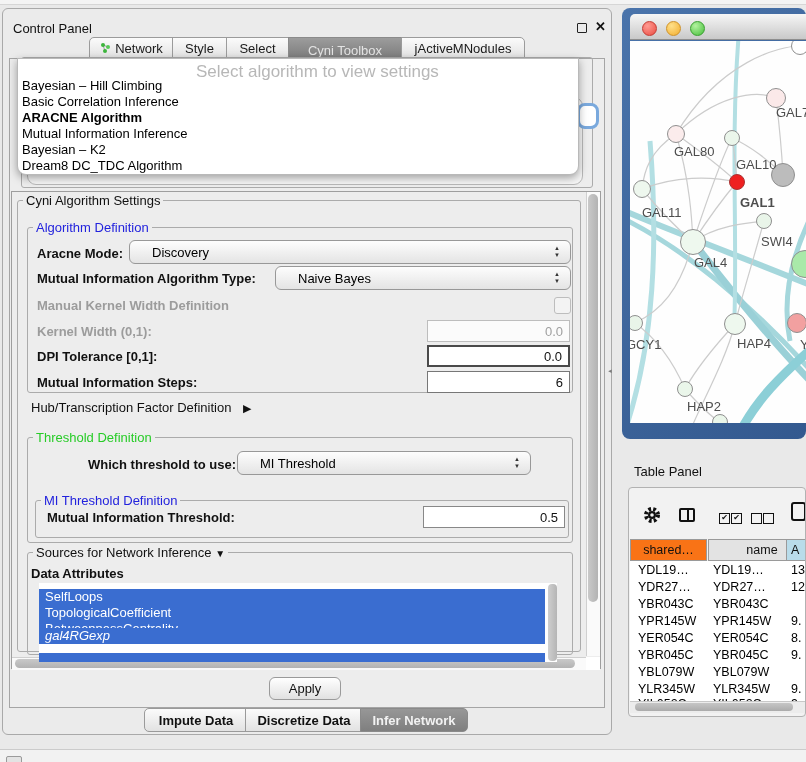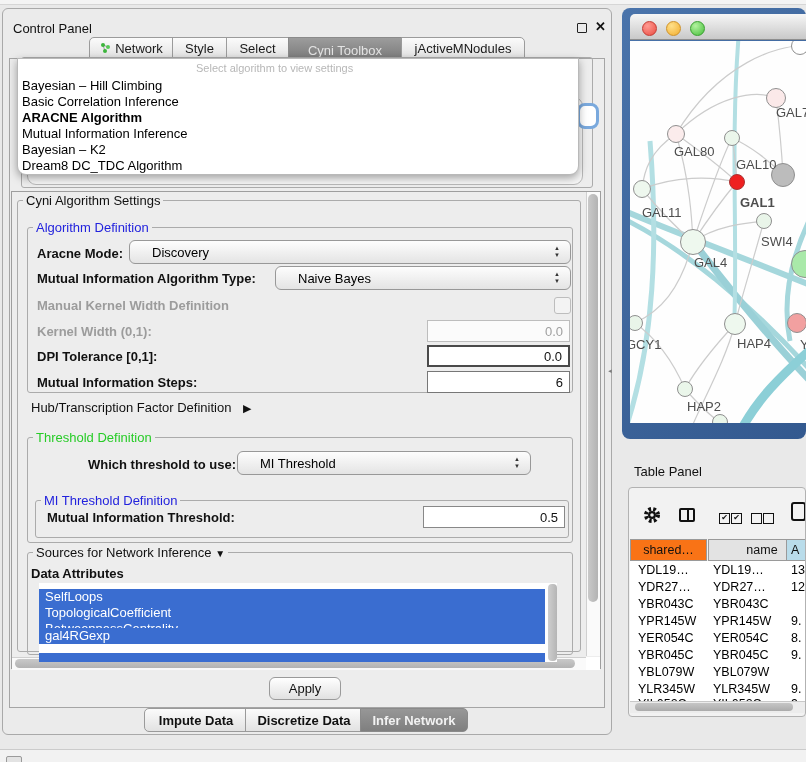--- a/index.html
+++ b/index.html
@@ -25,21 +25,21 @@
   .content-pane{left:6px;top:49px;width:596px;height:650px;border:1px solid #a5a5a5;background:#ededed;}
 
   
   .ghost-panel{left:18px;top:48px;width:572px;height:131px;border:1px solid #ababab;border-radius:3px;}
   .ghost-combo{left:24px;top:88px;width:556px;height:88px;border:1px solid #b8b8b8;border-radius:9px;background:#f6f6f6;}
   .focus-frag{left:574px;top:94px;width:22px;height:26px;border:3px solid #7aa9dd;border-radius:8px;background:#fff;}
 
   
   .popup{left:14px;top:49px;width:562px;height:117px;background:#fff;border:1px solid #b9b9b9;
     border-radius:0 0 9px 9px;box-shadow:0 3px 9px rgba(0,0,0,.35);}
-  .popup-prompt{left:178px;top:3px;font-size:11px;color:#b7b7b7;position:absolute;}
+  .popup-prompt{left:178px;top:3px;font-size:17px;color:#b7b7b7;position:absolute;}
   .popup-item{position:absolute;left:4px;font-size:13px;color:#000;height:16px;line-height:16px;white-space:nowrap;}
   .popup-item.bold{font-weight:bold;}
 
   
   .scrollpane{left:8px;top:182px;width:590px;height:478px;border:1px solid #9e9e9e;background:#ededed;}
   .vscroll{left:583px;top:183px;width:14px;height:464px;background:#fafafa;border-left:1px solid #d0d0d0;}
   .vthumb{left:585px;top:185px;width:10px;height:408px;background:linear-gradient(90deg,#c9c9c9,#b3b3b3);border-radius:5px;}
   .hscroll{left:9px;top:648px;width:574px;height:13px;background:#fafafa;border-top:1px solid #d0d0d0;}
   .hthumb{left:12px;top:650px;width:560px;height:9px;background:linear-gradient(#c9c9c9,#b3b3b3);border-radius:5px;}
   .scorner{left:583px;top:648px;width:14px;height:13px;background:#fff;}
@@ -229,21 +229,21 @@
   <div class="grp-label" style="left:30px;top:536px;">
     <span>Sources for Network Inference</span>
     <span class="tri" style="font-size:10px;">▼</span>
   </div>
   <div class="lbl" style="left:28px;top:557px;">Data Attributes</div>
 
   <div class="abs attr-list">
     <div class="attr-item" style="top:6px;">SelfLoops</div>
     <div class="attr-item" style="top:38px;">BetweennessCentrality</div>
     <div class="attr-item" style="top:22px;">TopologicalCoefficient</div>
-    <div class="attr-item" style="top:45px;">gal4RGexp</div>
+    <div class="attr-item" style="top:45px;font-style:italic;">gal4RGexp</div>
     <div class="attr-item" style="top:70px;"></div>
   </div>
   <div class="abs list-scroll"></div>
 
   <div class="abs apply-btn">Apply</div>
 
   <div class="btab first" style="left:141px;width:102px;">Impute Data</div>
   <div class="btab" style="left:242px;width:116px;">Discretize Data</div>
   <div class="btab sel last" style="left:357px;width:106px;">Infer Network</div>
 </div>

